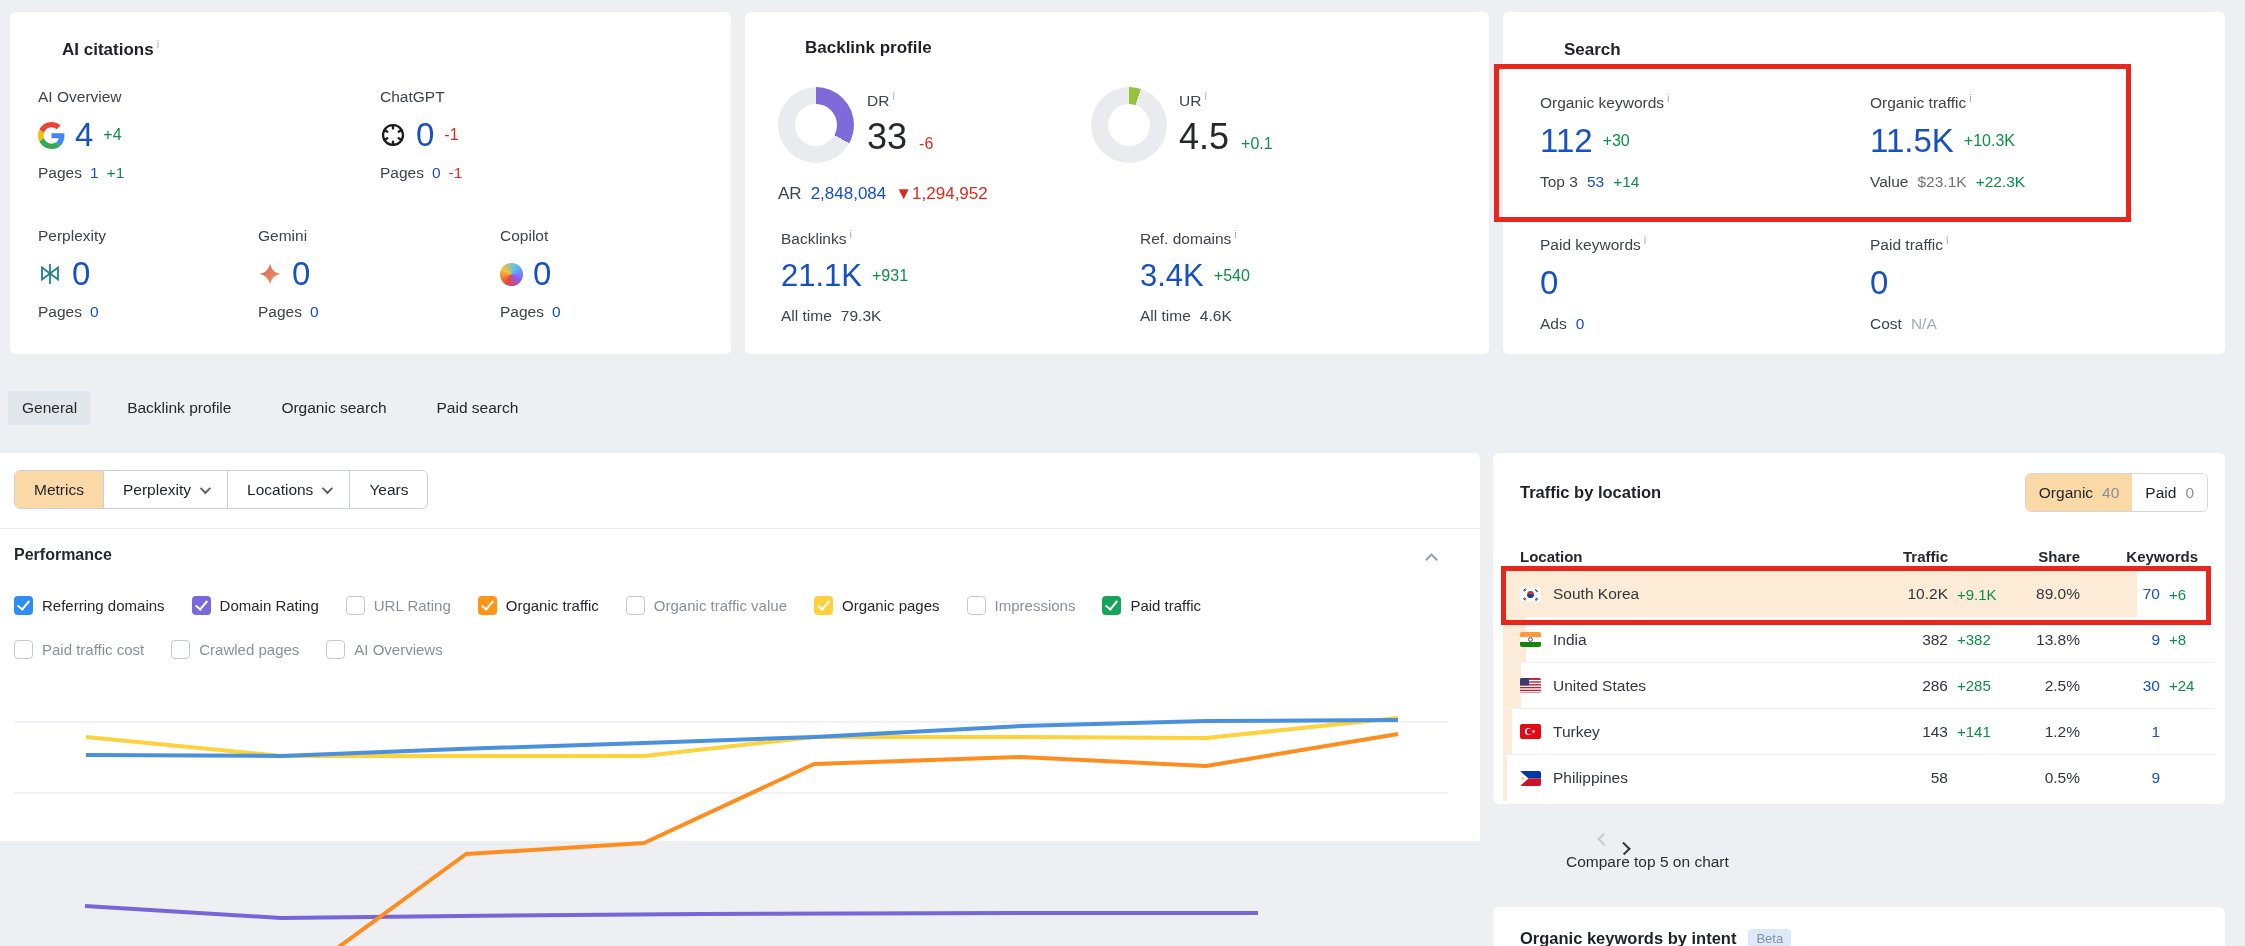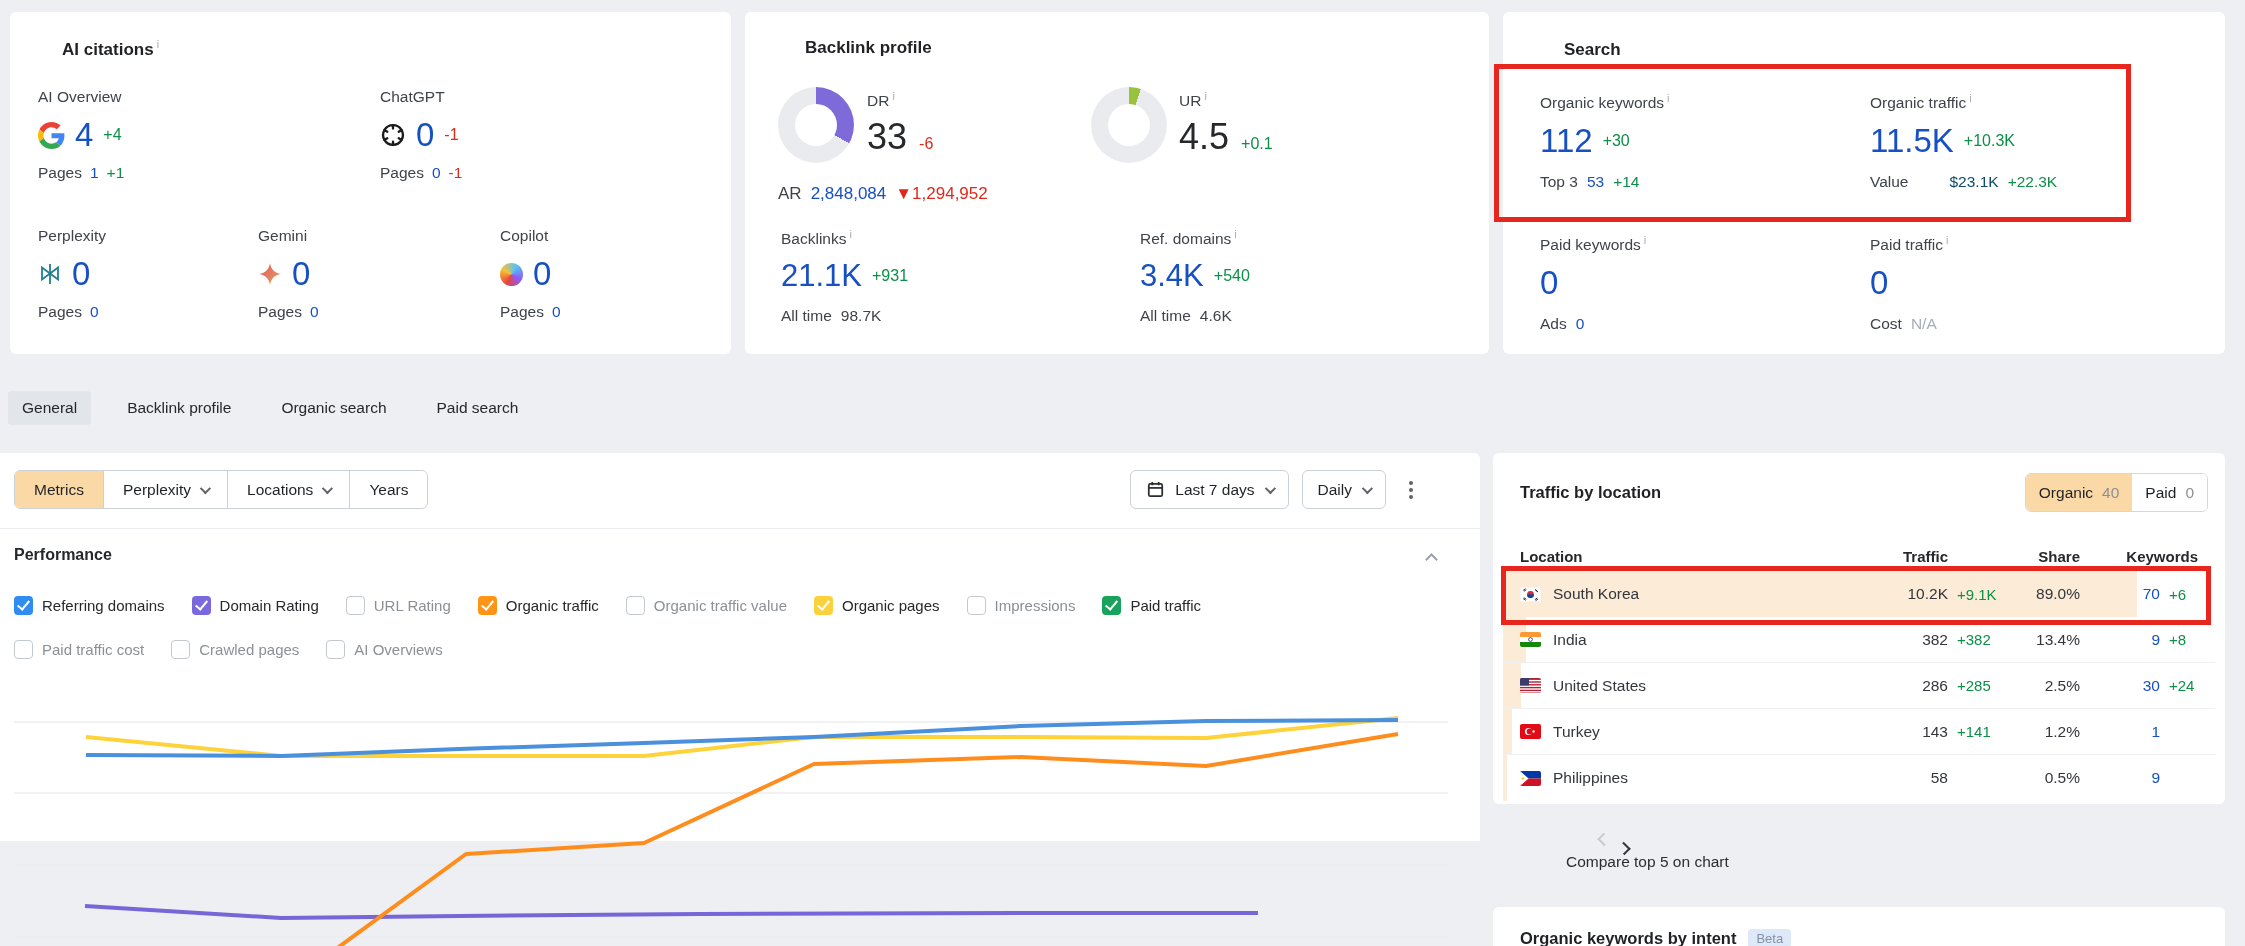--- a/index.html
+++ b/index.html
@@ -47,21 +47,21 @@
   .ar-row { position:absolute; font-size:17px; color:#3f434a; display:flex; gap:9px; align-items:center; }
   .ar-row .blue { color:#1650c2; }
   .ar-row .red { color:#dd2a1c; }
   .stat-block { position:absolute; }
   .stat-value-row { display:flex; align-items:center; gap:10px; margin-top:10px; }
   .med { font-size:31px; color:#1650c2; }
   .alltime { margin-top:13px; font-size:15.5px; color:#3f434a; display:flex; gap:9px; }
   .sub-row { margin-top:12px; font-size:15.5px; color:#3f434a; display:flex; gap:9px; }
   .sub-row .blue { color:#1650c2; }
   .sub-row .green { color:#0d8f46; }
-  .sub-row .dark { color:#0c4a6e;margin-left:32px; }
+  .sub-row .dark { color:#737373; }
   .sub-row .muted { color:#a7adb5; }
   .search-block { position:absolute; }
 
   
   #tabbar { position:absolute; left:8px; top:390px; height:36px; display:flex; align-items:center; }
   .tab { font-size:15.5px; color:#26282b; padding:8px 14px; border-radius:4px; cursor:pointer; }
   .tab.active { background:#e2e5e9; }
   .tab + .tab { margin-left:22px; }
 
   
@@ -272,21 +272,21 @@
   </div>
 
   <div class="stat-block" style="left:36px; top:216px;">
     <div class="metric-label"><span>Backlinks</span><sup class="info">i</sup></div>
     <div class="stat-value-row">
       <span class="med">21.1K</span>
       <span class="delta">+931</span>
     </div>
     <div class="alltime">
       <span>All time</span>
-      <span>98.7K</span>
+      <span>79.3K</span>
     </div>
   </div>
 
   <div class="stat-block" style="left:395px; top:216px;">
     <div class="metric-label"><span>Ref. domains</span><sup class="info">i</sup></div>
     <div class="stat-value-row">
       <span class="med">3.4K</span>
       <span class="delta">+540</span>
     </div>
     <div class="alltime">
@@ -362,42 +362,20 @@
         <span>Perplexity</span>
         <span class="chev"></span>
       </div>
     <div class="seg">
         <span>Locations</span>
         <span class="chev"></span>
       </div>
     <div class="seg">Years</div>
   </div>
 
-  <div id="date-controls">
-    <div class="btn">
-      <svg width="19" height="19" viewBox="0 0 24 24">
-        <g fill="none" stroke="#2a2e33" stroke-width="2.2">
-            <rect x="3.5" y="5" width="17" height="15.5" rx="2"></rect>
-            <path d="M3.5 10 H20.5"></path>
-            <path d="M8 2.5 V6.5 M16 2.5 V6.5"></path>
-          </g>
-      </svg>
-      <span>Last 7 days</span>
-      <span class="chev"></span>
-    </div>
-    <div class="btn">
-      <span>Daily</span>
-      <span class="chev"></span>
-    </div>
-    <div class="kebab">
-        <i></i>
-        <i></i>
-        <i></i>
-      </div>
-  </div>
 
   <div id="panel-divider"></div>
   <div id="perf-title">Performance</div>
   <div id="perf-collapse"></div>
 
   <div id="checkbox-rows">
   <div class="cb-item">
     <span class="cb-box checked" style="background: rgb(47, 141, 242);"></span>
     <span class="cb-label">Referring domains</span>
   </div>
@@ -512,21 +490,21 @@
       <span class="flag"><svg width="21" height="15" viewBox="0 0 21 15">
               <rect width="21" height="5" fill="#ff9933"></rect>
               <rect y="5" width="21" height="5" fill="#fff"></rect>
               <rect y="10" width="21" height="5" fill="#138808"></rect>
               <circle cx="10.5" cy="7.5" r="1.9" fill="none" stroke="#000080" stroke-width="0.7"></circle>
             </svg></span>
       <span class="name">India</span>
     </div>
     <div class="loc-cell t-val">382</div>
     <div class="loc-cell t-delta">+382</div>
-    <div class="loc-cell t-share">13.4%</div>
+    <div class="loc-cell t-share">13.8%</div>
     <div class="loc-cell t-kw">9</div>
     <div class="loc-cell t-kwdelta">+8</div>
   </div>
 
   <div class="loc-row">
     <div class="share-bar" style="width: 2.5%;"></div>
     <div class="loc-cell loc-name">
       <span class="flag"><svg width="21" height="15" viewBox="0 0 21 15">
               <rect width="21" height="15" fill="#b22234"></rect>
               <g fill="#fff">

